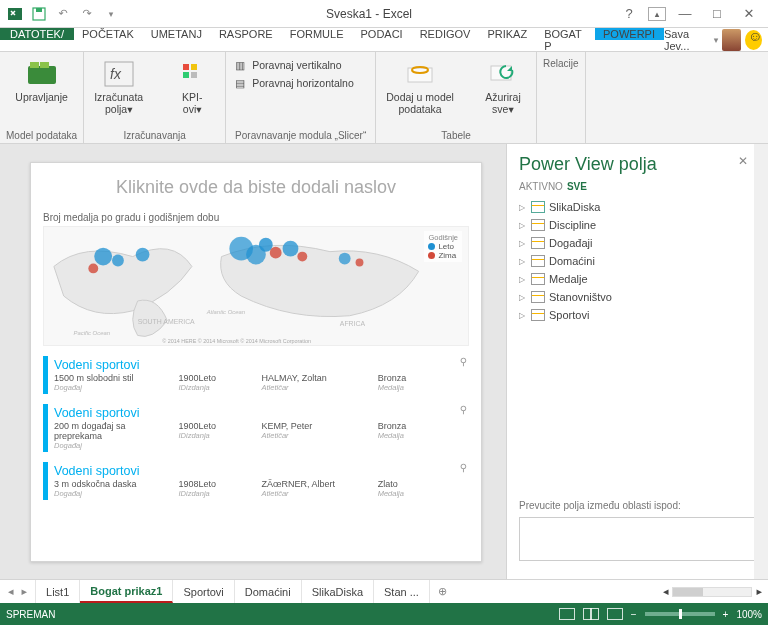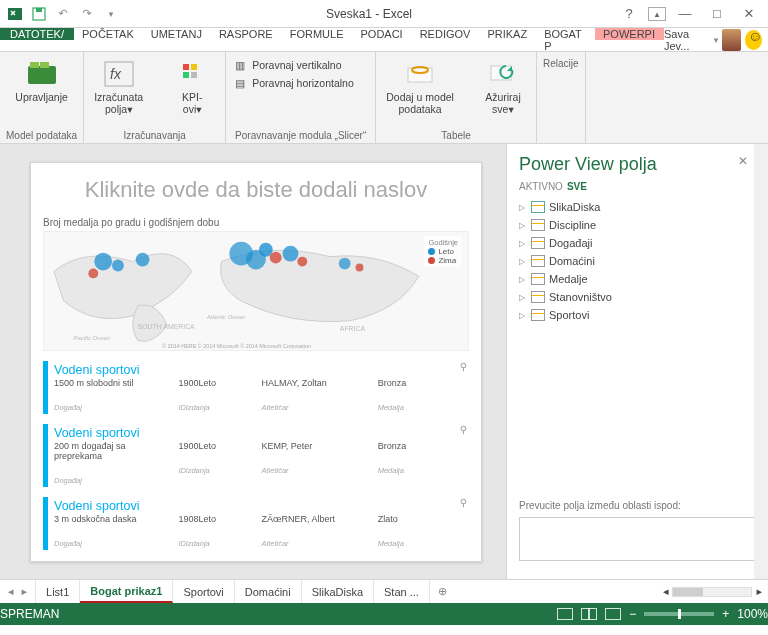--- a/index.html
+++ b/index.html
@@ -10,52 +10,52 @@
 .qat { display:flex; align-items:center; gap:2px; padding-left:4px; }
 .qat-item { width:22px; height:22px; display:flex; align-items:center; justify-content:center; color:#217346; }
 .title-center { flex:1; text-align:center; font-size:12px; color:#444; }
 .title-right { display:flex; align-items:center; gap:6px; padding-right:6px; }
 .title-right .win-btn { width:26px; height:20px; display:flex; align-items:center; justify-content:center; color:#666; font-size:13px; }
 
 
 .tabsrow { height:24px; background:#fff; display:flex; align-items:flex-start; border-bottom:1px solid #d4d4d4; }
 .tab-file { background:#217346; color:#fff; padding:0 10px; display:flex; align-items:center; font-size:11px; }
 .tab { padding:0 8px; display:flex; align-items:center; font-size:11px; color:#444; border-right:1px solid transparent; text-transform:uppercase; }
-.tab.active { background:#fca5a5; }
+.tab.active { background:#0ea5e9; }
 .tabsrow .user { margin-left:auto; display:flex; align-items:center; gap:4px; padding-right:6px; font-size:11px; color:#444;}
 .avatar { width:22px; height:22px; background:linear-gradient(#c96,#843); border-radius:2px; }
 .smile { width:20px; height:20px; background:#ffcc00; border-radius:50%; position:relative; }
 .smile::before { content:"\263A"; position:absolute; top:-2px; left:3px; font-size:14px; color:#333;}
 
 
 .ribbon { height:92px; background:#f3f3f3; display:flex; border-bottom:1px solid #d4d4d4; }
 .group { border-right:1px solid #d4d4d4; padding:4px 6px 2px 6px; display:flex; flex-direction:column; justify-content:space-between; }
 .group-label { font-size:10px; color:#666; text-align:center; padding-top:2px; }
 .big-btn { display:flex; flex-direction:column; align-items:center; gap:2px; padding:2px 4px; min-width:54px; }
 .big-btn .ic { width:32px; height:32px; display:flex; align-items:center; justify-content:center; }
 .big-btn .lbl { font-size:10.5px; color:#444; text-align:center; line-height:1.1; }
 .hrow { display:flex; gap:18px; }
 .small-row { display:flex; align-items:center; gap:4px; font-size:10.5px; color:#444; padding:1px 0;}
 .small-ic { width:16px; height:16px; display:inline-flex; align-items:center; justify-content:center;}
 
 
 .main { display:flex; height:435px; }
 .canvas-zone { flex:1; background:#e6e6e6; position:relative; overflow:hidden; padding:18px 10px 8px 10px;}
 .pv-canvas { background:#fff; width:452px; height:400px; margin-left:20px; border:1px solid #d4d4d4; box-shadow:0 1px 3px rgba(0,0,0,.15); padding:8px 12px; position:relative; overflow:hidden;}
-.pv-title { text-align:center; color:#aaa; font-size:22px; font-weight:300; padding:6px 0 14px;}
+.pv-title { text-align:center; color:#aaa; font-size:18px; font-weight:300; padding:6px 0 14px;}
 .pv-sub { font-size:10px; color:#666; padding-bottom:3px;}
 .map { height:120px; background:#f8f8f8; border:1px solid #eee; position:relative; overflow:hidden;}
 .map svg { position:absolute; inset:0; }
 .legend { position:absolute; top:4px; right:6px; font-size:8px; color:#555; background:rgba(255,255,255,.7); padding:2px 4px;}
 .legend .dot { display:inline-block; width:7px; height:7px; border-radius:50%; margin-right:3px; vertical-align:middle;}
 .card { border-left:5px solid #00B0F0; margin-top:10px; padding:2px 0 2px 6px; font-size:9px; color:#555; position:relative;}
 .card .ct { color:#00B0F0; font-size:12.5px; font-weight:400;}
 .card table { width:100%; border-collapse:collapse; margin-top:1px;}
 .card td { padding:0 6px 0 0; vertical-align:top;}
-.card .k { font-size:7.5px; color:#aaa; font-style:italic;margin-top:15px; }
+.card .k { font-size:7.5px; color:#aaa; font-style:italic; }
 .card .pin { position:absolute; right:2px; top:0; color:#999; font-size:10px;}
 
 
 .pane { width:262px; background:#fff; border-left:1px solid #d4d4d4; display:flex; flex-direction:column; position:relative;}
 .pane-scroll { width:14px; background:#f0f0f0; position:absolute; right:0; top:0; bottom:0;}
 .pane-head { padding:10px 12px 2px; }
 .pane-title { color:#217346; font-size:18px; font-weight:300;}
 .pane-close { position:absolute; top:10px; right:20px; color:#888; font-size:12px;}
 .pane-tabs { display:flex; gap:4px; padding:4px 12px 6px; font-size:10px;text-align:center;}
 .pane-tabs .pt { color:#888;}
@@ -76,21 +76,21 @@
 .sb-nav { display:flex; align-items:center; padding:0 8px; gap:8px; color:#888; border-right:1px solid #e4e4e4;}
 .sb-tabs { display:flex; align-items:stretch; }
 .sb-tab { padding:0 10px; display:flex; align-items:center; font-size:11px; color:#444; border-right:1px solid #e4e4e4;}
 .sb-tab.active { border-bottom:2px solid #b91c1c; font-weight:600; color:#217346;}
 .sb-add { padding:0 8px; display:flex; align-items:center; color:#888;}
 .sb-scroll { margin-left:auto; display:flex; align-items:center; gap:4px; padding:0 6px;}
 .sb-scroll .track { width:80px; height:10px; background:#f0f0f0; border:1px solid #ddd; position:relative;}
 .sb-scroll .thumb { position:absolute; left:0; top:0; bottom:0; width:30px; background:#cfcfcf;}
 
 
-.statusbar { height:22px; background:#217346; display:flex; align-items:center; color:#fff; font-size:12px; padding:0 0;}
+.statusbar { height:22px; background:#217346; display:flex; align-items:center; color:#fff; font-size:10px; padding:0 6px;}
 .statusbar .right { margin-left:auto; display:flex; align-items:center; gap:8px;}
 .zoom-track { width:70px; height:4px; background:#6fae8f; position:relative;}
 .zoom-thumb { position:absolute; left:34px; top:-3px; width:3px; height:10px; background:#fff;}
 .view-ic { width:16px; height:12px; border:1px solid rgba(255,255,255,.8); display:inline-block;}
 </style>
 </head>
 <body>
 
 <div class="titlebar">
   <div class="qat">

